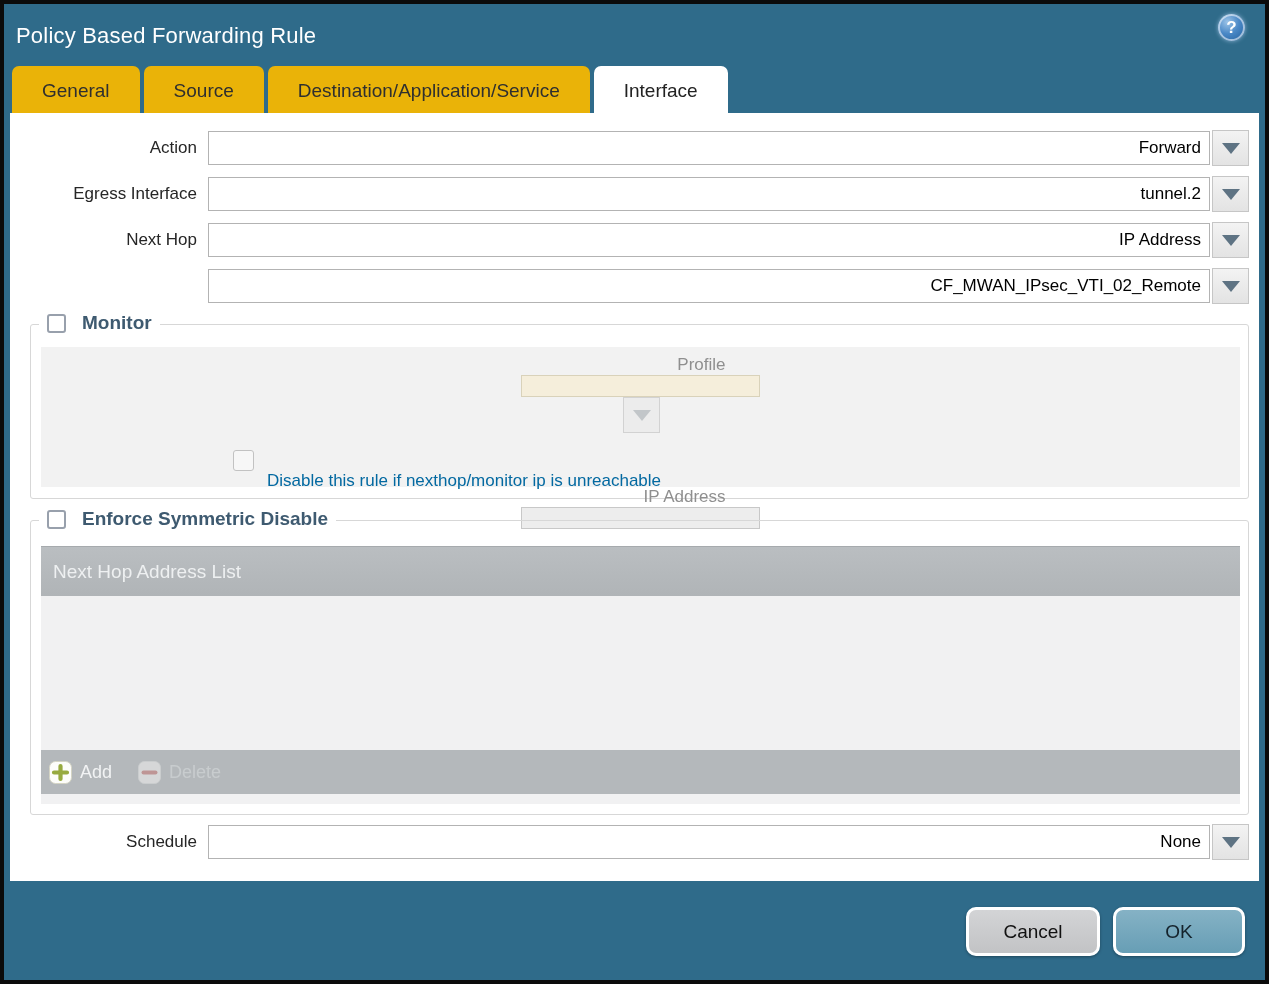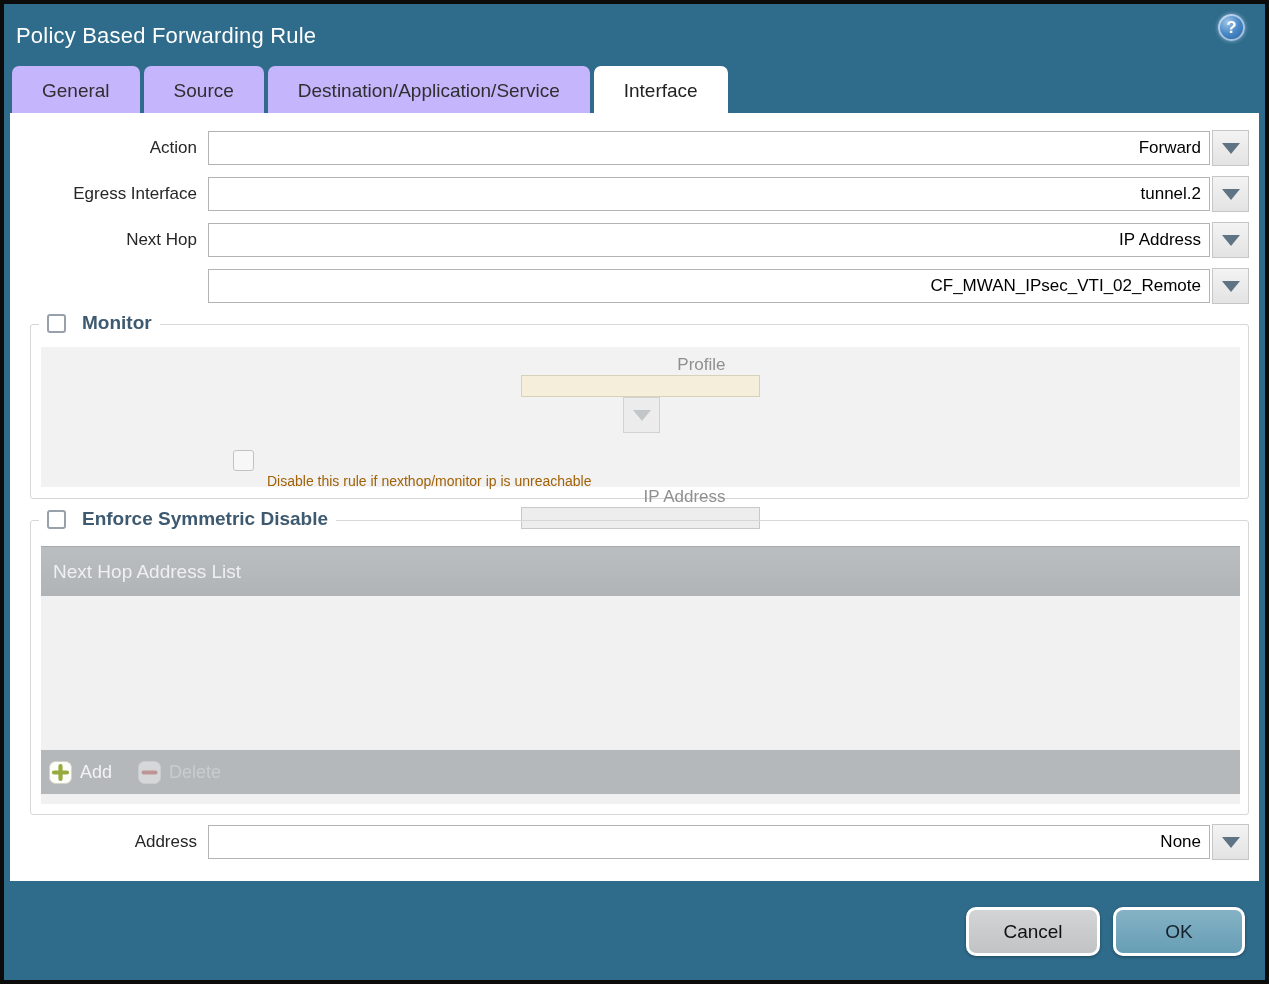--- a/index.html
+++ b/index.html
@@ -34,21 +34,21 @@
     display: flex; align-items: center; justify-content: center;
     color: #ffffff; font-size: 17px; font-weight: bold; cursor: pointer;
   }
   
   .tabs {
     height: 47px; display: flex; align-items: flex-end; gap: 4px;
     padding-left: 2px;
   }
   .tab {
     height: 47px; line-height: 49px;
-    background: #c4b5fd; color: #2f2f2f;
+    background: #eab308; color: #2f2f2f;
     font-size: 19px; padding: 0 30px;
     border-radius: 7px 7px 0 0;
     white-space: nowrap; cursor: pointer;
   }
   .tab.active { background: #ffffff; color: #222; }
   
   .content {
     background: #ffffff;
     height: 768px;
     padding-top: 18px;
@@ -119,21 +119,21 @@
   .gray-field {
     flex: 1; height: 34px;
     background: #ededed; border: 1px solid #c8c8c8;
     font-size: 17px; padding: 0 8px; color: #555; outline: none;
   }
   .chk-row { display: flex; align-items: center; margin: 12px 0 12px 192px; height: 30px; }
   .chk-row .cbox2 {
     width: 21px; height: 21px; border: 1px solid #c2c2c2;
     border-radius: 3px; background: #f7f7f7; cursor: pointer; flex: none;
   }
-  .chk-row .chk-label { font-size: 14px; color: #a16207; margin-left: 13px; margin-top: 41px; }
+  .chk-row .chk-label { font-size: 17px; color: #0369a1; margin-left: 13px; margin-top: 41px; }
   
   .fset-enforce { height: 295px; }
   .nh-table { position: absolute; left: 10px; right: 8px; top: 25px; }
   .nh-header {
     height: 50px; background: linear-gradient(#babec1, #b0b4b7);
     border-top: 1px solid #a6aaad;
     display: flex; align-items: center;
     color: #eef0f1; font-size: 19px; padding-left: 12px;
   }
   .nh-body { height: 154px; background: #f1f1f2; }
@@ -263,21 +263,21 @@
               <path d="M5.5 11.5h12" stroke="#c08f8f" stroke-width="4" stroke-linecap="round"></path>
             </svg>
             <span class="tlabel">Delete</span>
           </div>
         </div>
         <div class="nh-strip"></div>
       </div>
     </div>
 
     <div class="frow" style="margin-top:10px;">
-      <div class="frow-label">Address</div>
+      <div class="frow-label">Schedule</div>
       <input class="tfield" value="None" style="">
       <div class="arrow-btn">
         <span class="tri"></span>
       </div>
     </div>
 
   </div>
 
   <div class="footerbar">
     <button class="btn btn-cancel">Cancel</button>

